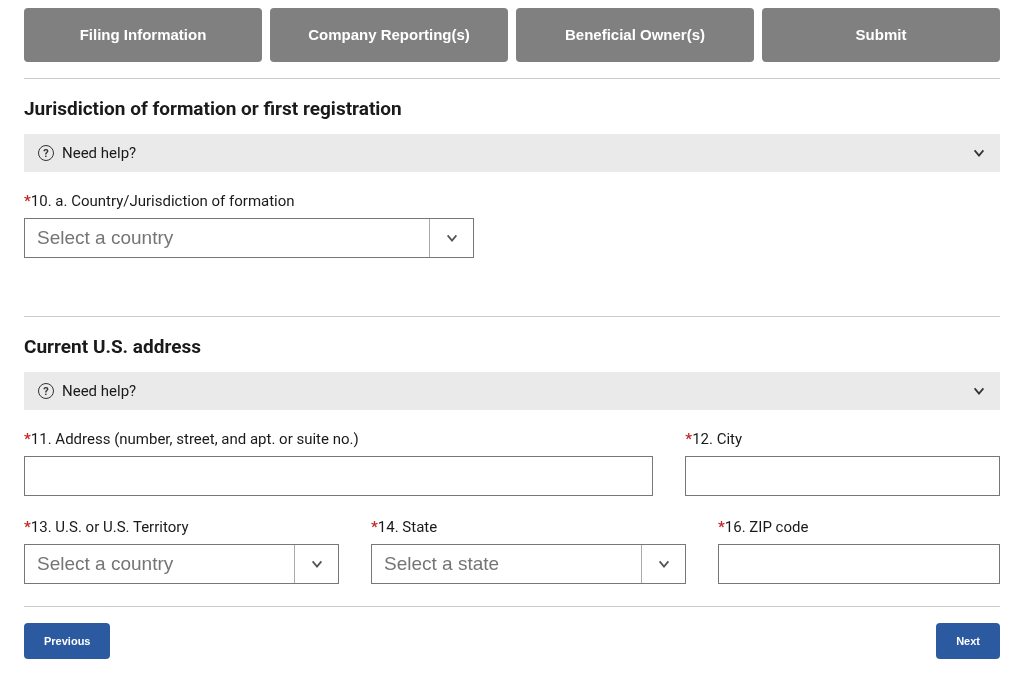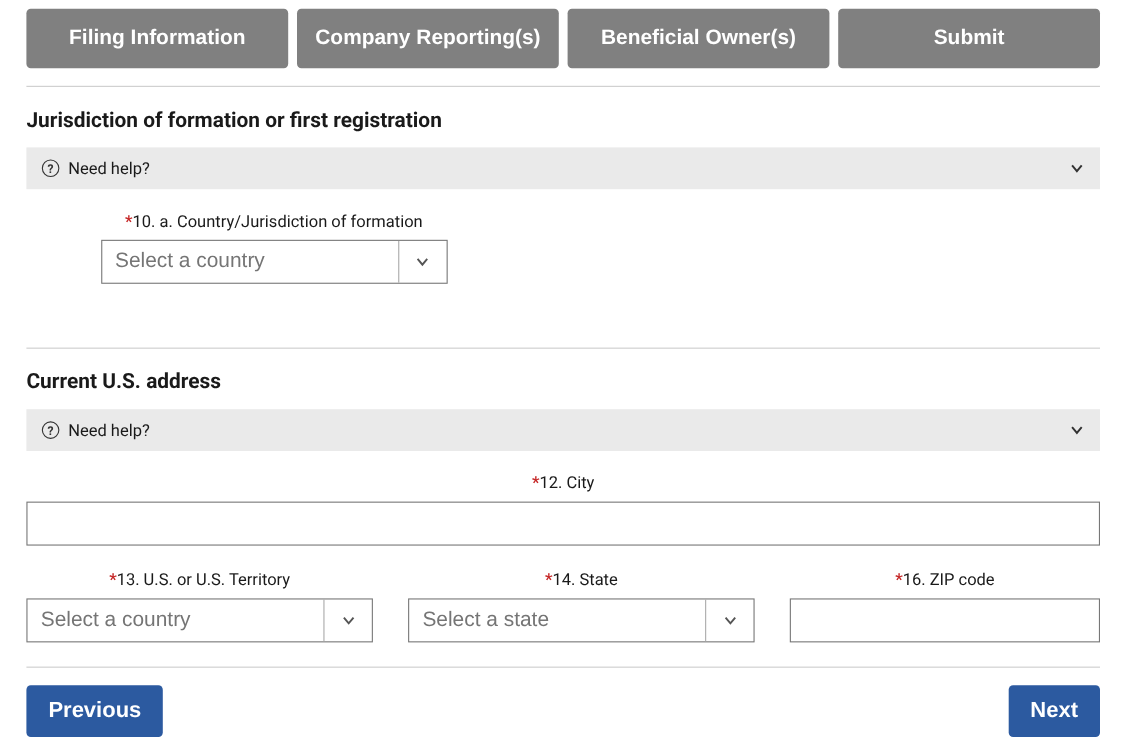--- a/index.html
+++ b/index.html
@@ -18,21 +18,21 @@
       gap: 8px;
       margin-bottom: 16px;
     }
     .tab {
       flex: 1;
       background: #808080;
       color: #fff;
       border: none;
       border-radius: 4px;
       padding: 12px 8px;
-      font-size: 19px;
+      font-size: 15px;
       font-weight: 600;
       cursor: pointer;
       text-align: center;
       line-height: 1.2;
       display: flex;
       align-items: center;
       justify-content: center;
       min-height: 54px;
     }
     .tab.active {
@@ -94,21 +94,20 @@
       font-weight: bold;
     }
     .form-row {
       display: flex;
       gap: 32px;
       margin-bottom: 22px;
     }
     .form-group {
       display: flex;
       flex-direction: column;
-      align-items: center;
     }
     .form-group.w-450 { width: 450px; }
     .form-group.flex-2 { flex: 2; }
     .form-group.flex-1 { flex: 1; }
     .select-wrapper {
       position: relative;
       display: flex;
       align-items: stretch;
       border: 1px solid #777;
       height: 40px;
@@ -146,21 +145,21 @@
       border-top: 1px solid #ccc;
       padding-top: 16px;
       margin-top: 20px;
     }
     .btn {
       background: #2c5aa0;
       color: #fff;
       border: none;
       border-radius: 4px;
       padding: 12px 20px;
-      font-size: 20px;
+      font-size: 11px;
       font-weight: 600;
       cursor: pointer;
     }
     .section-spacer {
       height: 24px;
     }
   </style>
 </head>
 <body>
 
@@ -208,20 +207,24 @@
   <div class="help-panel-left">
     <span class="help-icon">?</span>
     <span class="help-text">Need help?</span>
   </div>
   <svg class="chevron" viewBox="0 0 16 16" fill="none" stroke="#333" stroke-width="2">
     <polyline points="3,5 8,11 13,5"></polyline>
   </svg>
 </div>
 
 <div class="form-row">
+  <div class="form-group flex-2">
+    <label class="field-label"><span class="required">*</span><span>11. Address (number, street, and apt. or suite no.)</span></label>
+    <input type="text" class="text-input" style="">
+  </div>
   <div class="form-group flex-1">
     <label class="field-label"><span class="required">*</span><span>12. City</span></label>
     <input type="text" class="text-input" style="">
   </div>
 </div>
 
 <div class="form-row">
   <div class="form-group flex-1">
     <label class="field-label"><span class="required">*</span><span>13. U.S. or U.S. Territory</span></label>
     <div class="select-wrapper">

